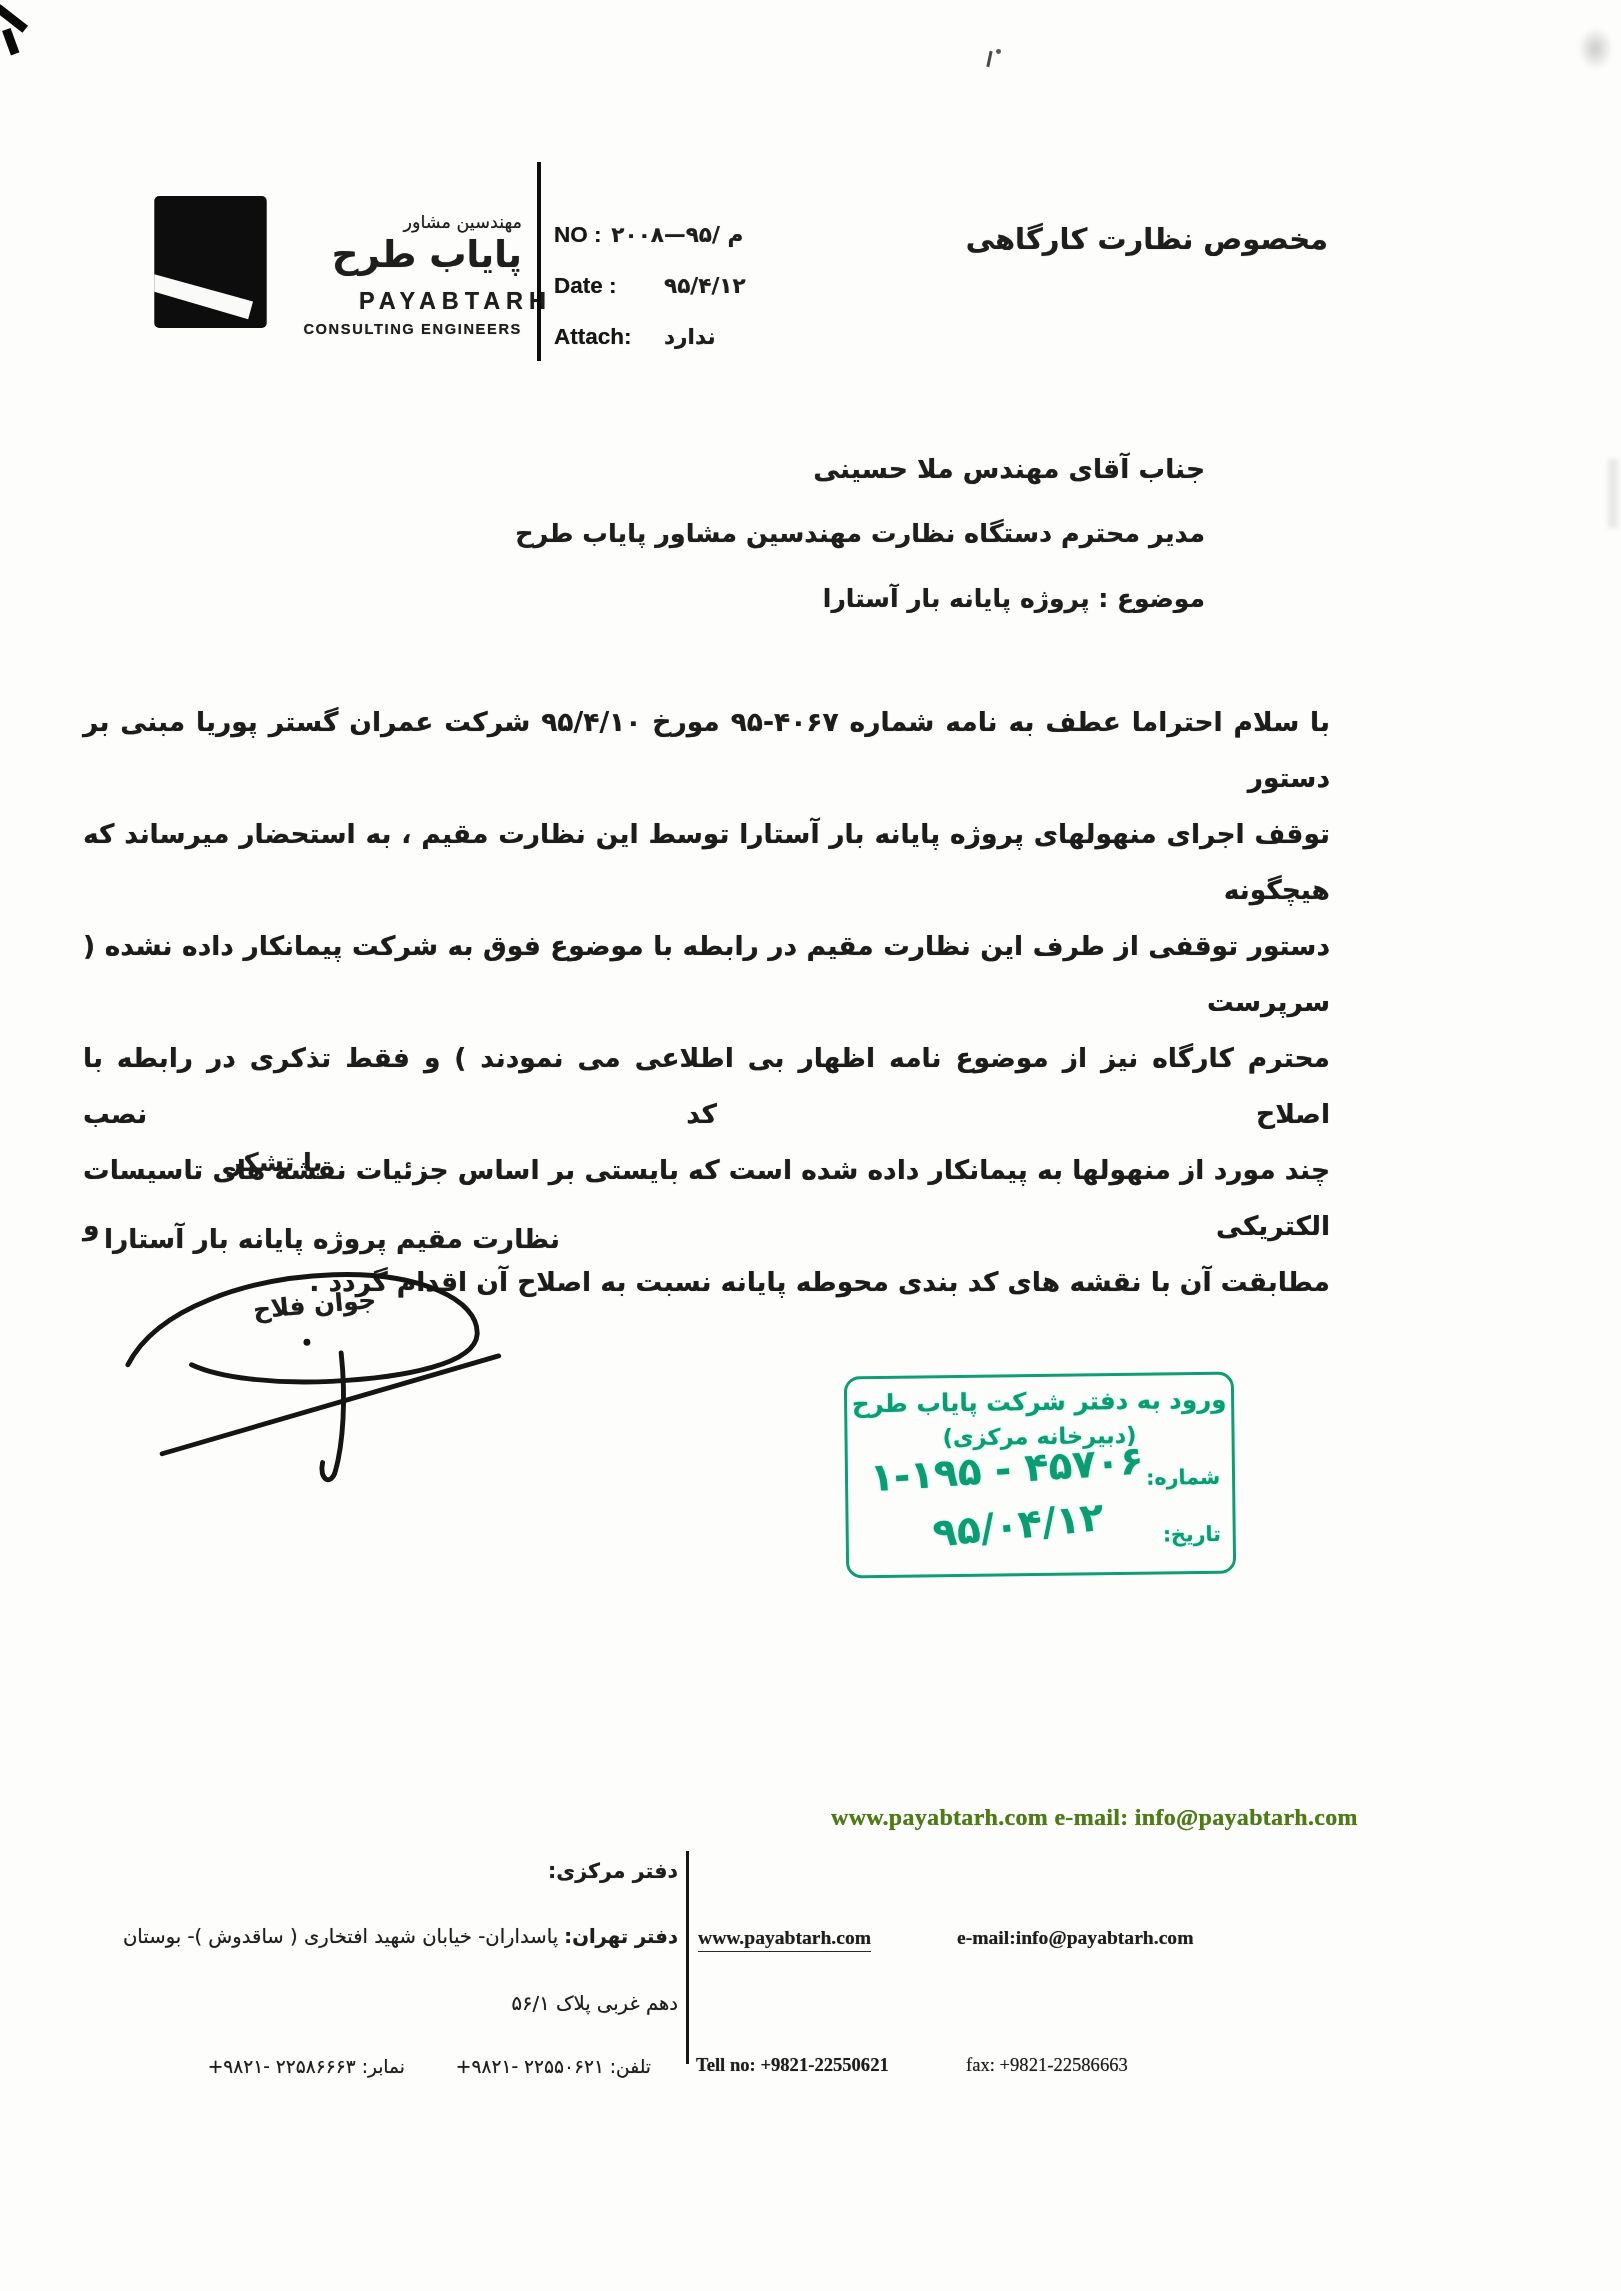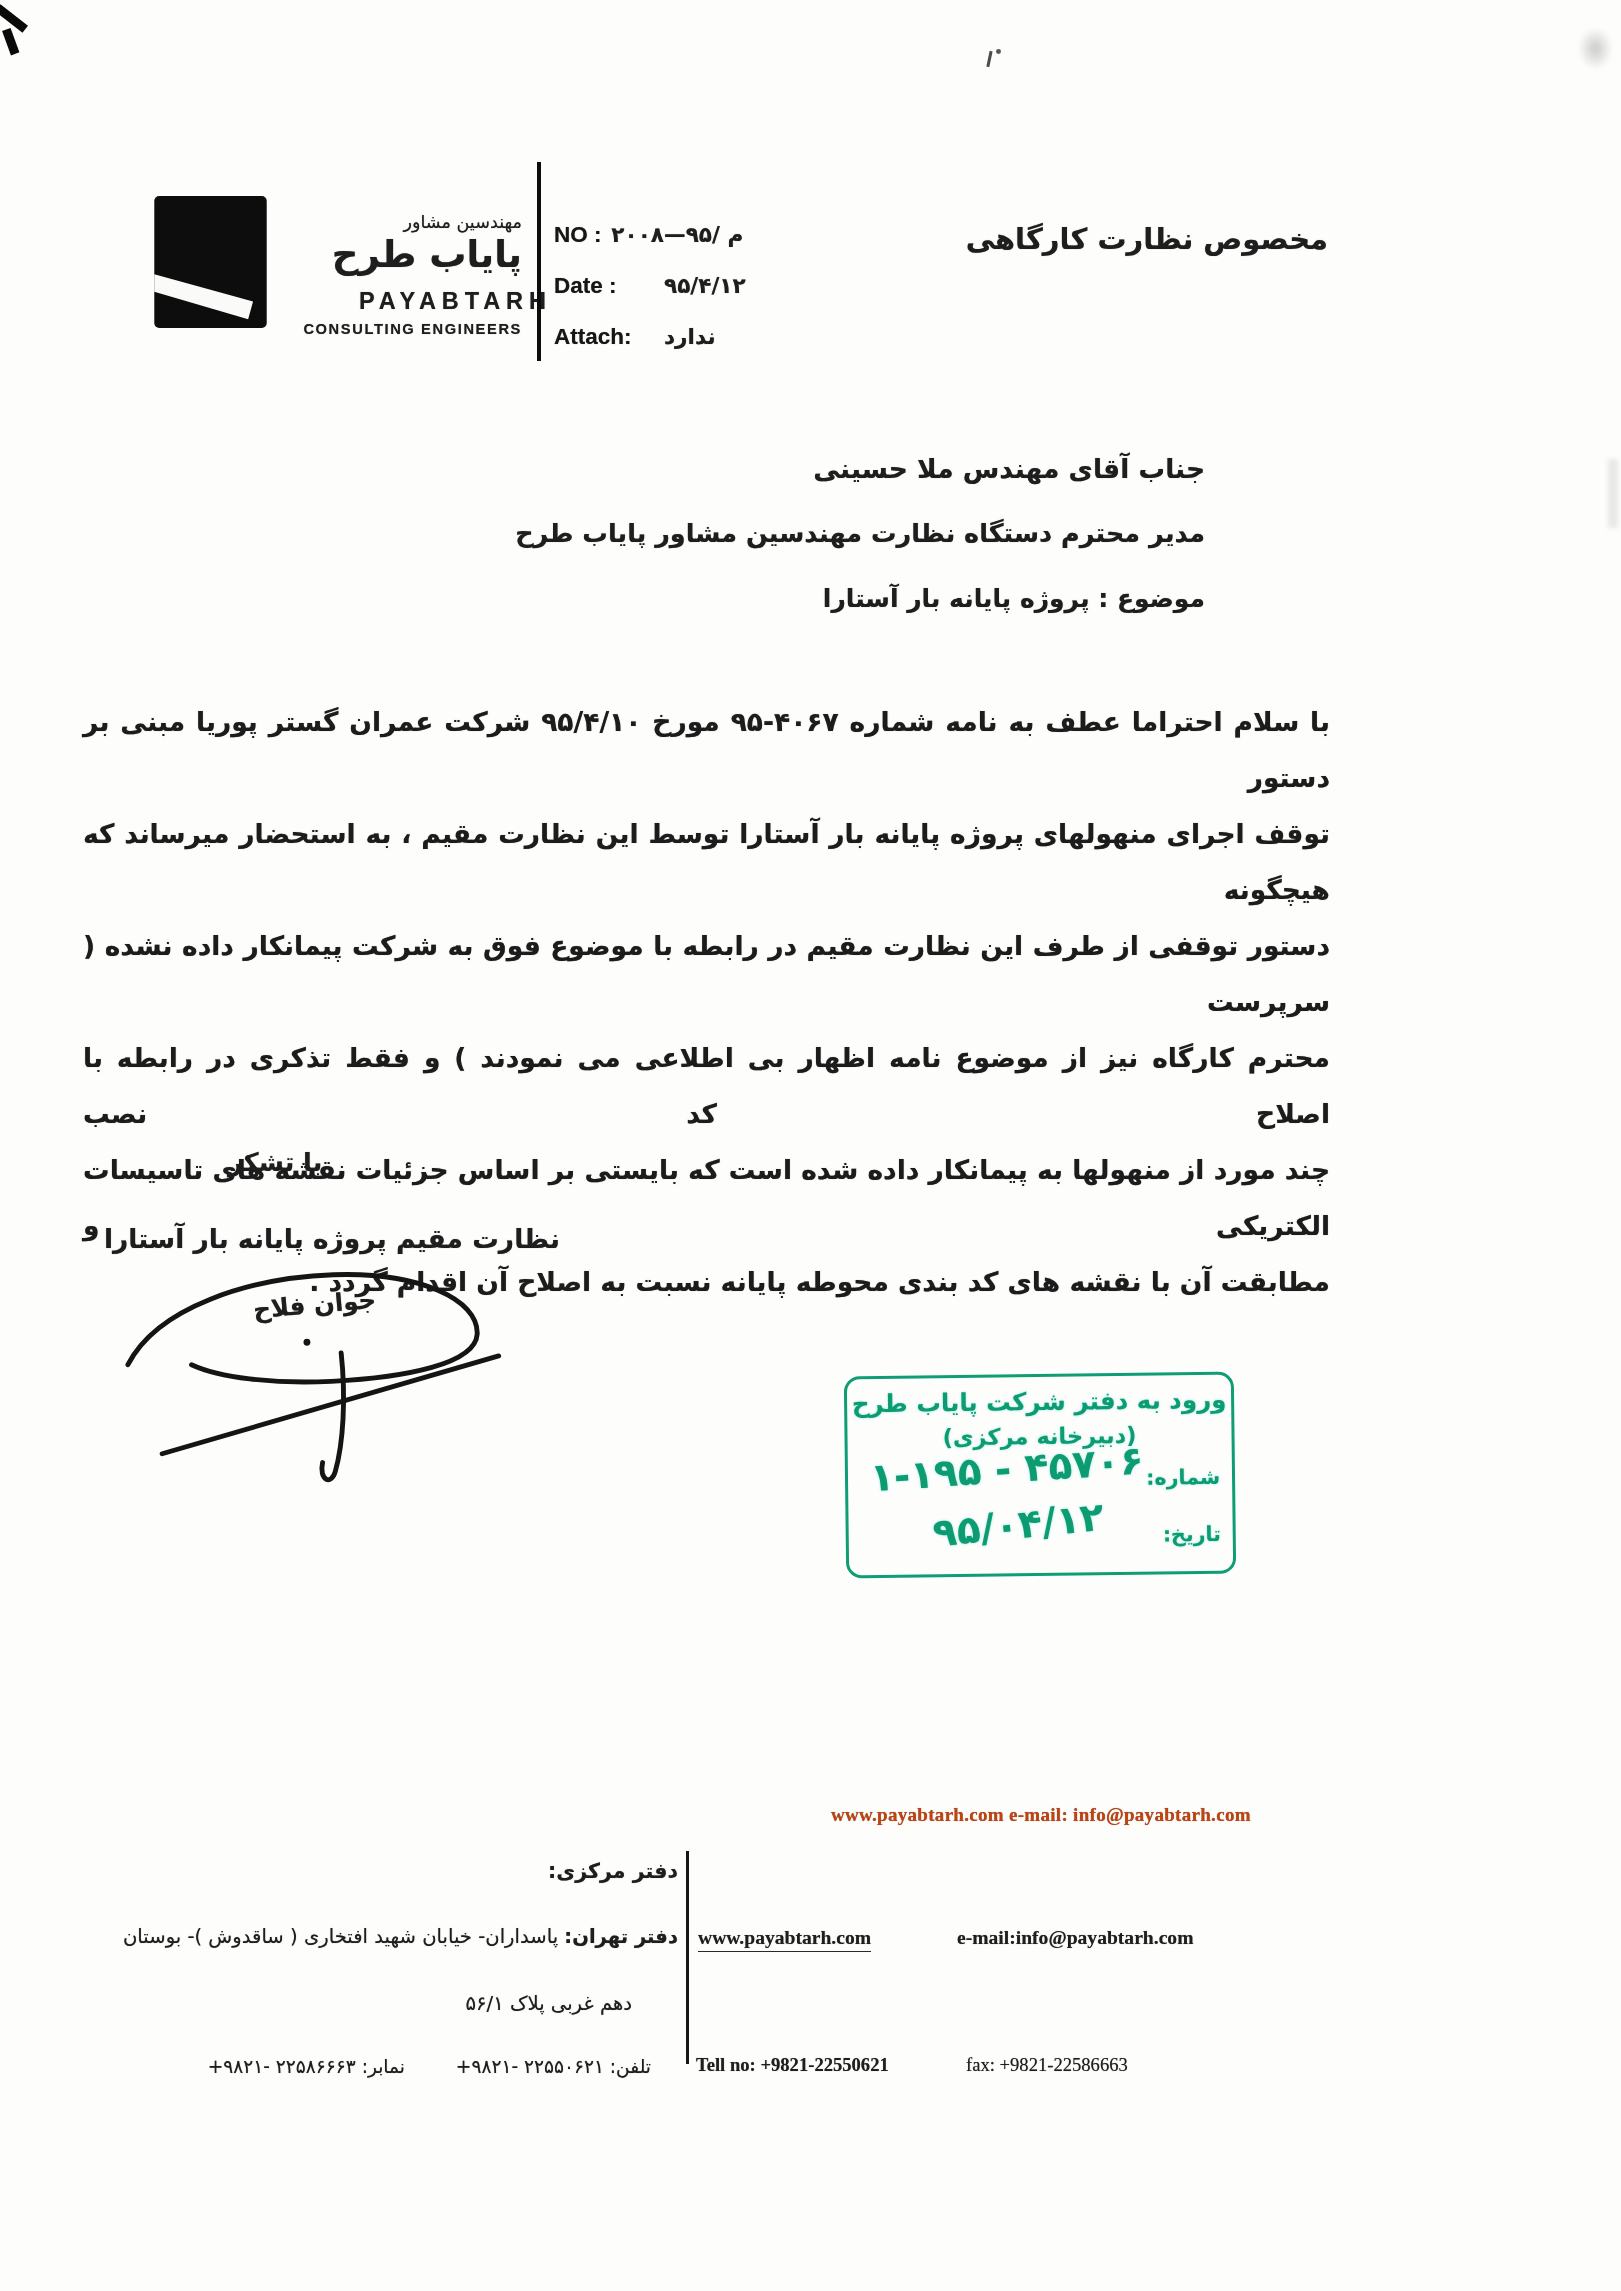--- a/index.html
+++ b/index.html
@@ -51,27 +51,27 @@
          color:#0d9b72;transform:rotate(-0.7deg);direction:rtl;
          text-shadow:0 0 2.5px rgba(45,205,185,.55);}
   .stamp-title{position:absolute;top:9.8px;left:0;right:0;text-align:center;font-size:24.5px;font-weight:700;}
   .stamp-sub{position:absolute;top:46px;left:0;right:0;text-align:center;font-size:22.5px;font-weight:700;}
   .stamp-lbl-no{position:absolute;right:11.8px;top:90px;font-size:20.6px;font-weight:700;}
   .stamp-val-no{position:absolute;left:21.6px;top:69px;font-size:39px;font-weight:600;transform:rotate(-3deg);letter-spacing:2px;direction:ltr;}
   .stamp-lbl-date{position:absolute;right:11.8px;top:147px;font-size:20.6px;font-weight:700;}
   .stamp-val-date{position:absolute;left:84px;top:125px;font-size:39px;font-weight:600;transform:rotate(-5deg);letter-spacing:2.9px;direction:ltr;}
 
   
-  .f-topline{left:831px;top:1804px;font-size:19px;font-weight:600;letter-spacing:0.3px;color:#c2410c;}
+  .f-topline{left:831px;top:1804px;font-size:24px;font-weight:600;letter-spacing:0.3px;color:#4d7c0f;}
   .f-bar{left:686px;top:1851px;width:2.9px;height:213px;background:#161616;}
   .f-head{right:943px;top:1859px;font-size:20.6px;font-weight:700;}
   .f-tehran{right:943px;top:1925px;font-size:19.6px;font-weight:500;white-space:nowrap;}
   .f-tehran .lbl{font-weight:700;}
   .f-tehran .addr{padding-left:3.9px;}
-  .f-addr2{right:989px;top:1992px;font-size:19.6px;font-weight:500;}
+  .f-addr2{right:943px;top:1992px;font-size:19.6px;font-weight:500;}
   .f-phones{right:970px;top:2056px;font-size:18.6px;font-weight:400;white-space:nowrap;}
   .f-phones .faxseg{padding-right:45px;}
   .f-web{left:698px;top:1927px;font-size:19.6px;font-weight:600;border-bottom:1.6px solid #2a2a2a;padding-bottom:2px;}
   .f-email{left:957px;top:1927px;font-size:19.6px;font-weight:600;}
   .f-tell{left:696px;top:2054px;font-size:18.6px;font-weight:600;}
   .f-fax{left:966px;top:2054px;font-size:18.6px;font-weight:400;}
 
   
   .art{background:#0a0a0a;}
   .a1{left:-5.9px;top:13.7px;width:35px;height:8.8px;transform:rotate(38deg);}

